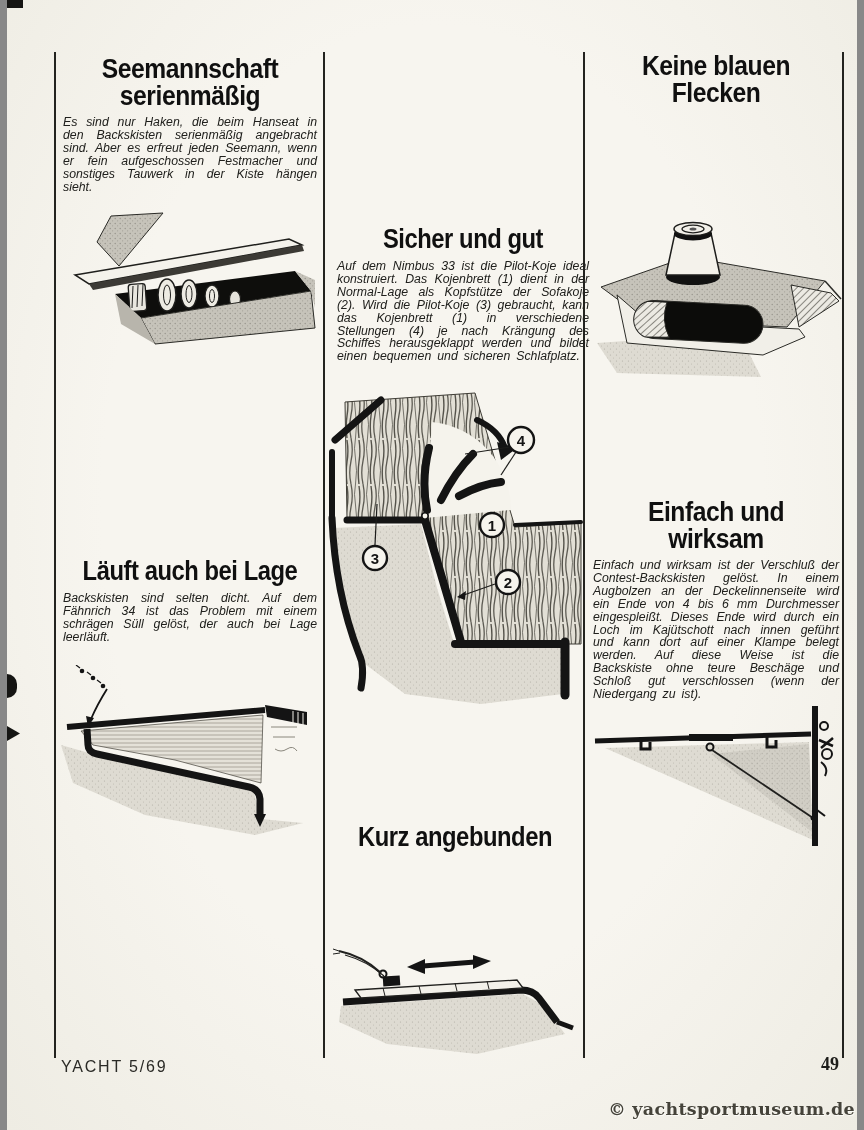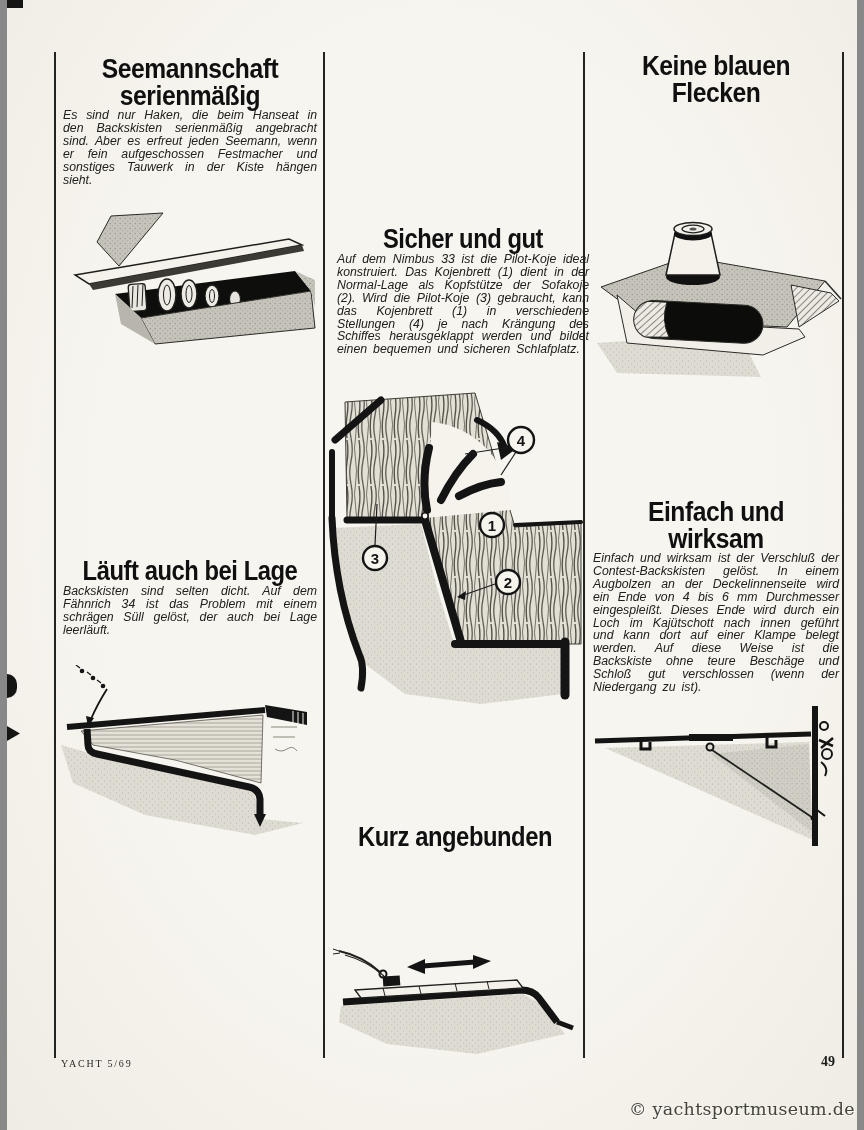--- a/index.html
+++ b/index.html
@@ -5,32 +5,32 @@
   html,body{margin:0;padding:0;background:#888;}
   .page{position:relative;width:850px;height:1130px;margin:0 auto;overflow:hidden;
         background:radial-gradient(ellipse at 50% 45%, #f7f5ef 55%, #eeece3 100%);
         font-family:"Liberation Sans", sans-serif;color:#1b1b1b;}
   .vrule{position:absolute;top:52px;height:1006px;width:2px;background:#23231f;}
   .article{position:absolute;}
   .headline{font-weight:bold;text-align:center;color:#101010;
             font-size:28px;line-height:27px;letter-spacing:-0.5px;
             transform:scaleX(0.88);transform-origin:50% 0;white-space:nowrap;}
   .headline span{display:block;}
-  .bodytext{margin-top:0;font-style:italic;font-size:12.3px;line-height:12.9px;
+  .bodytext{margin-top:7px;font-style:italic;font-size:12.3px;line-height:12.9px;
             text-align:justify;word-spacing:2.6px;color:#20201d;}
   .illus{position:absolute;}
   .illus svg{display:block;width:100%;height:100%;}
   .footer-issue{position:absolute;left:54px;top:1058px;
-                font-family:Liberation Serif, serif;font-size:10px;
+                font-family:Liberation Sans, sans-serif;font-size:16px;
                 letter-spacing:1.8px;color:#2a2a26;}
   .footer-page{position:absolute;left:814px;top:1054px;
                font-family:"Liberation Serif", serif;font-weight:bold;
-               font-size:14px;color:#1d1d1a;}
+               font-size:18px;color:#1d1d1a;}
   .watermark{position:absolute;right:2px;top:1099px;
-             font-family:"DejaVu Serif", serif;font-weight:normal;
+             font-family:"DejaVu Serif", serif;font-weight:bold;
              font-size:17.5px;color:#45433a;letter-spacing:0.3px;
              text-shadow:1px 1px 0 rgba(255,255,252,0.75);}
   .artifact{position:absolute;background:#151513;}
   .a-top{left:0;top:0;width:16px;height:8px;}
   .a-left1{left:0;top:674px;width:10px;height:24px;border-radius:0 10px 10px 0;}
   .a-left2{left:0;top:726px;width:13px;height:15px;clip-path:polygon(0 0,100% 50%,0 100%);}
 </style>
 </head>
 <body>
 

